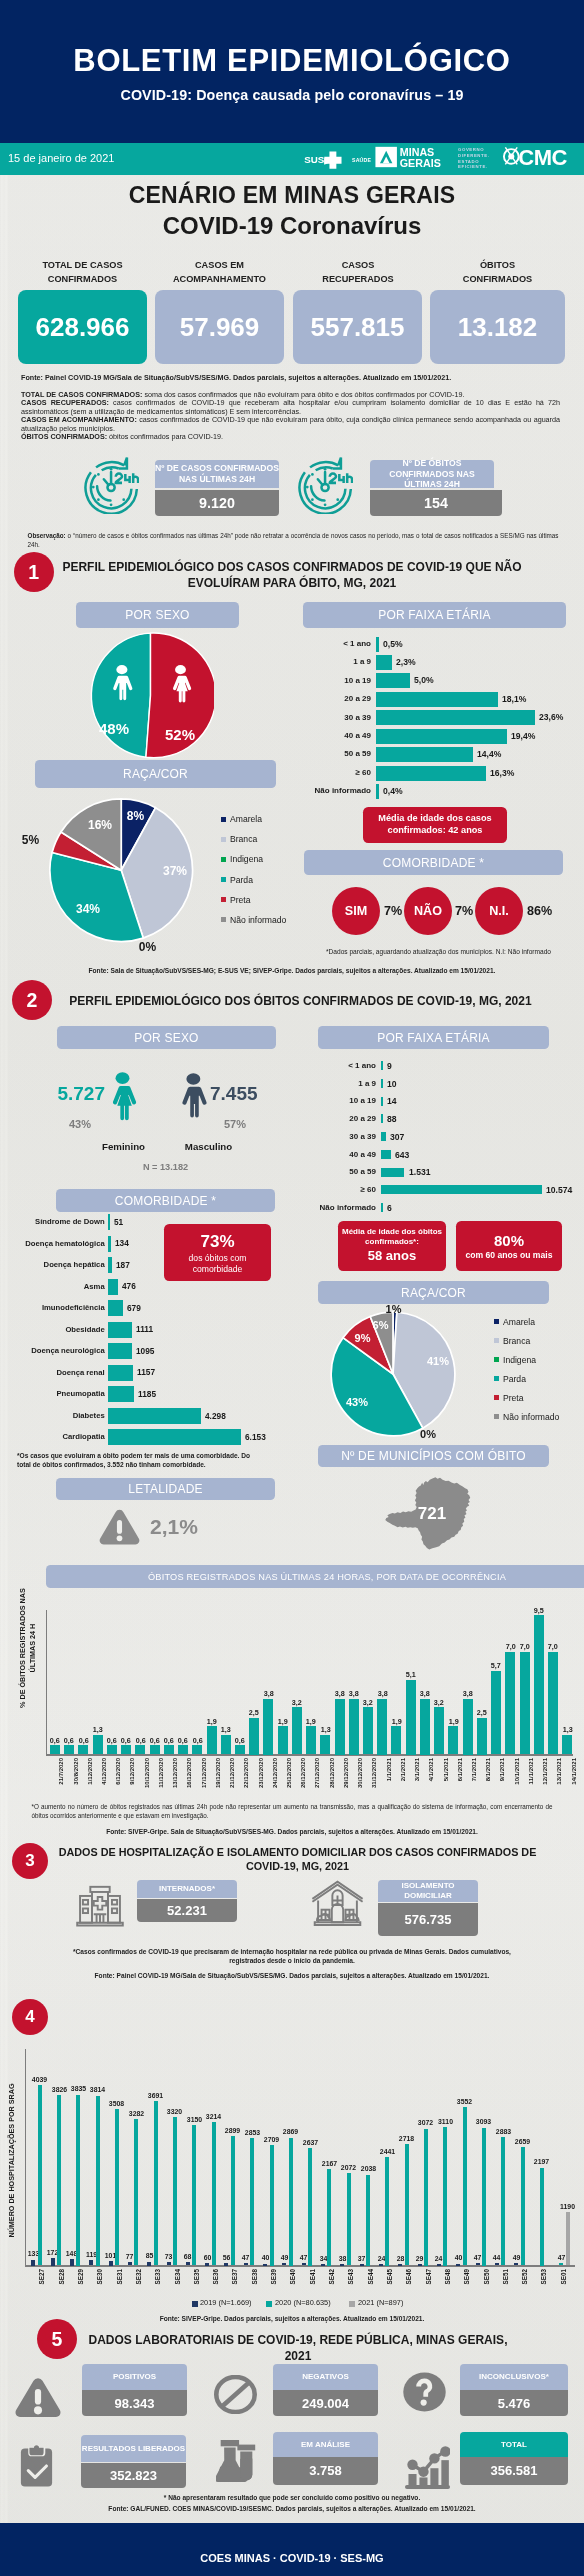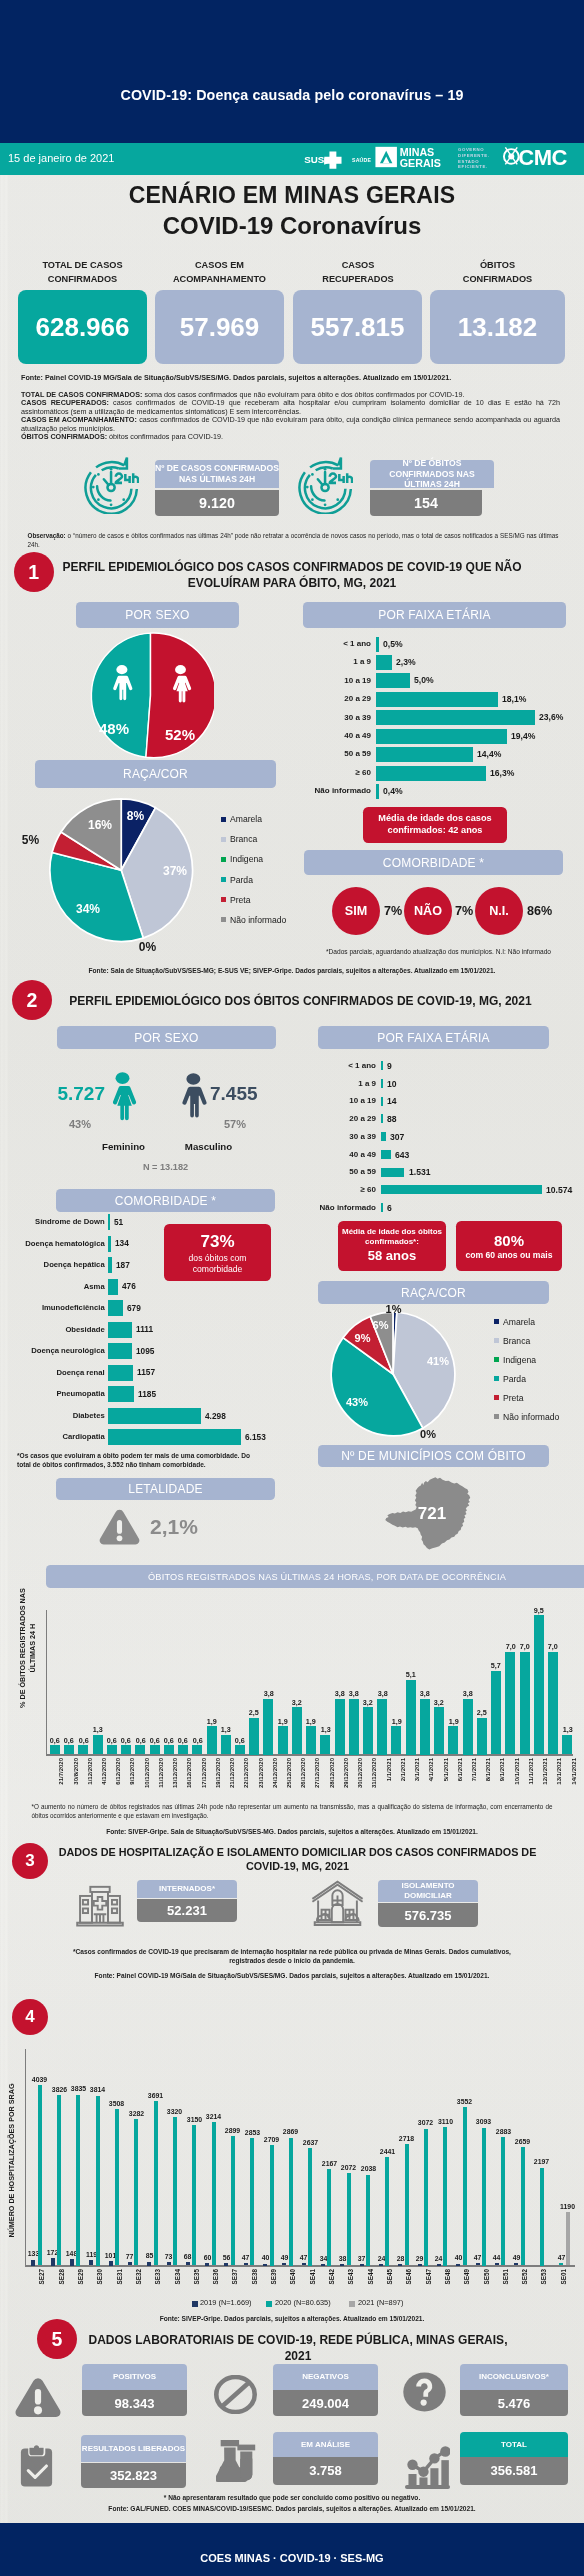--- a/index.html
+++ b/index.html
@@ -52,20 +52,21 @@
   .bar{position:absolute;background:#06a79e;}
   .note{position:absolute;font-size:6.3px;color:#222;line-height:1.35;}
   .legitem{position:absolute;font-size:7.4px;color:#1a1a1a;}
   .legsq{position:absolute;width:5.2px;height:5.2px;}
   .pielabel{position:absolute;font-size:8.6px;font-weight:bold;}
 </style>
 </head>
 <body>
 <div class="page">
 <div id="hdr">
+  <div id="hdr-title">BOLETIM EPIDEMIOLÓGICO</div>
   <div id="hdr-sub">COVID-19: Doença causada pelo coronavírus – 19</div>
 </div>
 <div id="band"></div>
 <div id="band-date">15 de janeiro de 2021</div>
 
 <div class="logo" style="left:304px;top:147px;width:44px;height:23px;">
   <svg width="44" height="23" viewBox="0 0 76 40">
     <text x="0" y="27" font-family="Liberation Sans,sans-serif" font-size="17" font-weight="bold" fill="#ffffff">SUS</text>
     <path d="M44 8 h12 v9 h9 v12 h-9 v9 h-12 v-9 h-9 v-12 h9 z" fill="#ffffff"></path>
     <path d="M35 19 l13 6 l-13 6 z" fill="#ffffff"></path>
@@ -173,21 +174,21 @@
   <circle cx="51.0" cy="83.9" r="2.4"></circle>
           <circle cx="73.2" cy="74.9" r="2.4"></circle>
  </g>
  <g fill="none" stroke="#0f9e96" stroke-width="4.4" stroke-linecap="butt" stroke-linejoin="miter">
   <path d="M59.2 34.5 a5.5 5.5 0 0 1 11.0 0.3 c0 3.6 -11.0 6.3 -11.0 10.6 h11.0"></path>
   <path d="M76.0 30.0 v10.2 h9.3 M83.6 33.5 v12.0"></path>
   <path d="M89.8 28.5 v17.0 M89.8 36.5 a4.8 4.8 0 0 1 8.6 2.9 v6.1"></path>
  </g>
 </svg></div>
 <div class="s24-head" style="left:370px;top:460px;width:124px;height:27.5px;font-size:8.6px;">Nº DE ÓBITOS CONFIRMADOS NAS ÚLTIMAS 24H</div>
-<div class="s24-val" style="left:370px;top:490px;width:112px;height:26px;font-size:14.3px;">154</div>
+<div class="s24-val" style="left:370px;top:490px;width:132px;height:26px;font-size:14.3px;">154</div>
 <div class="note" style="left:27.5px;top:532px;width:531px;text-align:justify;"><b>Observação:</b><span> o “número de casos e óbitos confirmados nas últimas 24h” pode não retratar a ocorrência de novos casos no período, mas o total de casos notificados a SES/MG nas últimas 24h.</span></div>
 <div class="secnum" style="left:13.7px;top:552px;width:40px;height:40px;font-size:19.5px;">1</div>
 <div class="sectitle" style="left:57px;top:560px;width:470px;font-size:12px;line-height:15.5px;">PERFIL EPIDEMIOLÓGICO DOS CASOS CONFIRMADOS DE COVID-19 QUE NÃO EVOLUÍRAM PARA ÓBITO, MG, 2021</div>
 <div class="bluehdr" style="left:76px;top:602px;width:163px;height:26px;font-size:12px;">POR SEXO</div>
 <div class="abs" style="left:87px;top:632px;width:127px;height:127px;">
  <svg width="127" height="127" viewBox="0 0 222 222">
   <path d="M111 111 L111 2 A109 109 0 0 0 103 219 Z" fill="#06a79e" stroke="#ffffff" stroke-width="2.5"></path>
   <path d="M111 111 L103 219 A109 109 0 1 0 111 2 Z" fill="#c3122e" stroke="#ffffff" stroke-width="2.5"></path>
  </svg>
 </div>
@@ -552,21 +553,21 @@
  <rect x="64" y="52" width="14" height="18"></rect>
           <path d="M71 52 v18 M64 61 h14"></path>
  <path d="M10 74 h80 v5 h-80 z"></path>
  <path d="M14 70 a7 7 0 0 1 7 -7 a7 7 0 0 1 13 2 a6 6 0 0 1 3 5 z"></path>
  <path d="M64 70 a7 7 0 0 1 7 -7 a7 7 0 0 1 13 2 a6 6 0 0 1 3 5 z"></path>
 </g>
       </svg></div>
 <div class="s24-head" style="left:137px;top:1880px;width:100px;height:18.3px;font-size:8px;">INTERNADOS*</div>
 <div class="s24-val" style="left:137px;top:1899px;width:100px;height:23px;font-size:13px;">52.231</div>
 <div class="s24-head" style="left:378px;top:1880px;width:100px;height:22px;font-size:8px;">ISOLAMENTO DOMICILIAR</div>
-<div class="s24-val" style="left:378px;top:1903px;width:100px;height:24px;font-size:13px;">576.735</div>
+<div class="s24-val" style="left:378px;top:1903px;width:100px;height:33px;font-size:13px;">576.735</div>
 <div class="note" style="left:63px;top:1948px;width:458px;font-size:6.6px;text-align:center;font-weight:bold;">*Casos confirmados de COVID-19 que precisaram de internação hospitalar na rede pública ou privada de Minas Gerais. Dados cumulativos, registrados desde o início da pandemia.</div>
 <div class="note" style="left:0px;top:1972px;width:584px;text-align:center;font-size:6.6px;font-weight:bold;">Fonte: Painel COVID-19 MG/Sala de Situação/SubVS/SES/MG. Dados parciais, sujeitos a alterações. Atualizado em 15/01/2021.</div>
 <div class="secnum" style="left:12px;top:1999px;width:36px;height:36px;font-size:17px;">4</div>
 <div class="abs" style="left:-86px;top:2156px;width:195px;text-align:center;font-size:7.2px;font-weight:bold;color:#1a1a1a;transform:rotate(-90deg);">NÚMERO DE HOSPITALIZAÇÕES POR SRAG</div>
 <div class="abs" style="left:24.5px;top:2049px;width:1.3px;height:218px;background:#7d7d7d;"></div>
 <div class="abs" style="left:24.5px;top:2265px;width:550px;height:1.5px;background:#7d7d7d;"></div>
 <div class="abs" style="left:31px;top:2260px;width:4.2px;height:5.9px;background:#1f3864;"></div>
 <div class="abs" style="left:21px;top:2250px;width:25px;text-align:center;font-size:6.9px;font-weight:bold;color:#1a1a1a;">133</div>
 <div class="abs" style="left:51px;top:2258px;width:4.2px;height:7.7px;background:#1f3864;"></div>
 <div class="abs" style="left:40px;top:2249px;width:25px;text-align:center;font-size:6.9px;font-weight:bold;color:#1a1a1a;">172</div>

